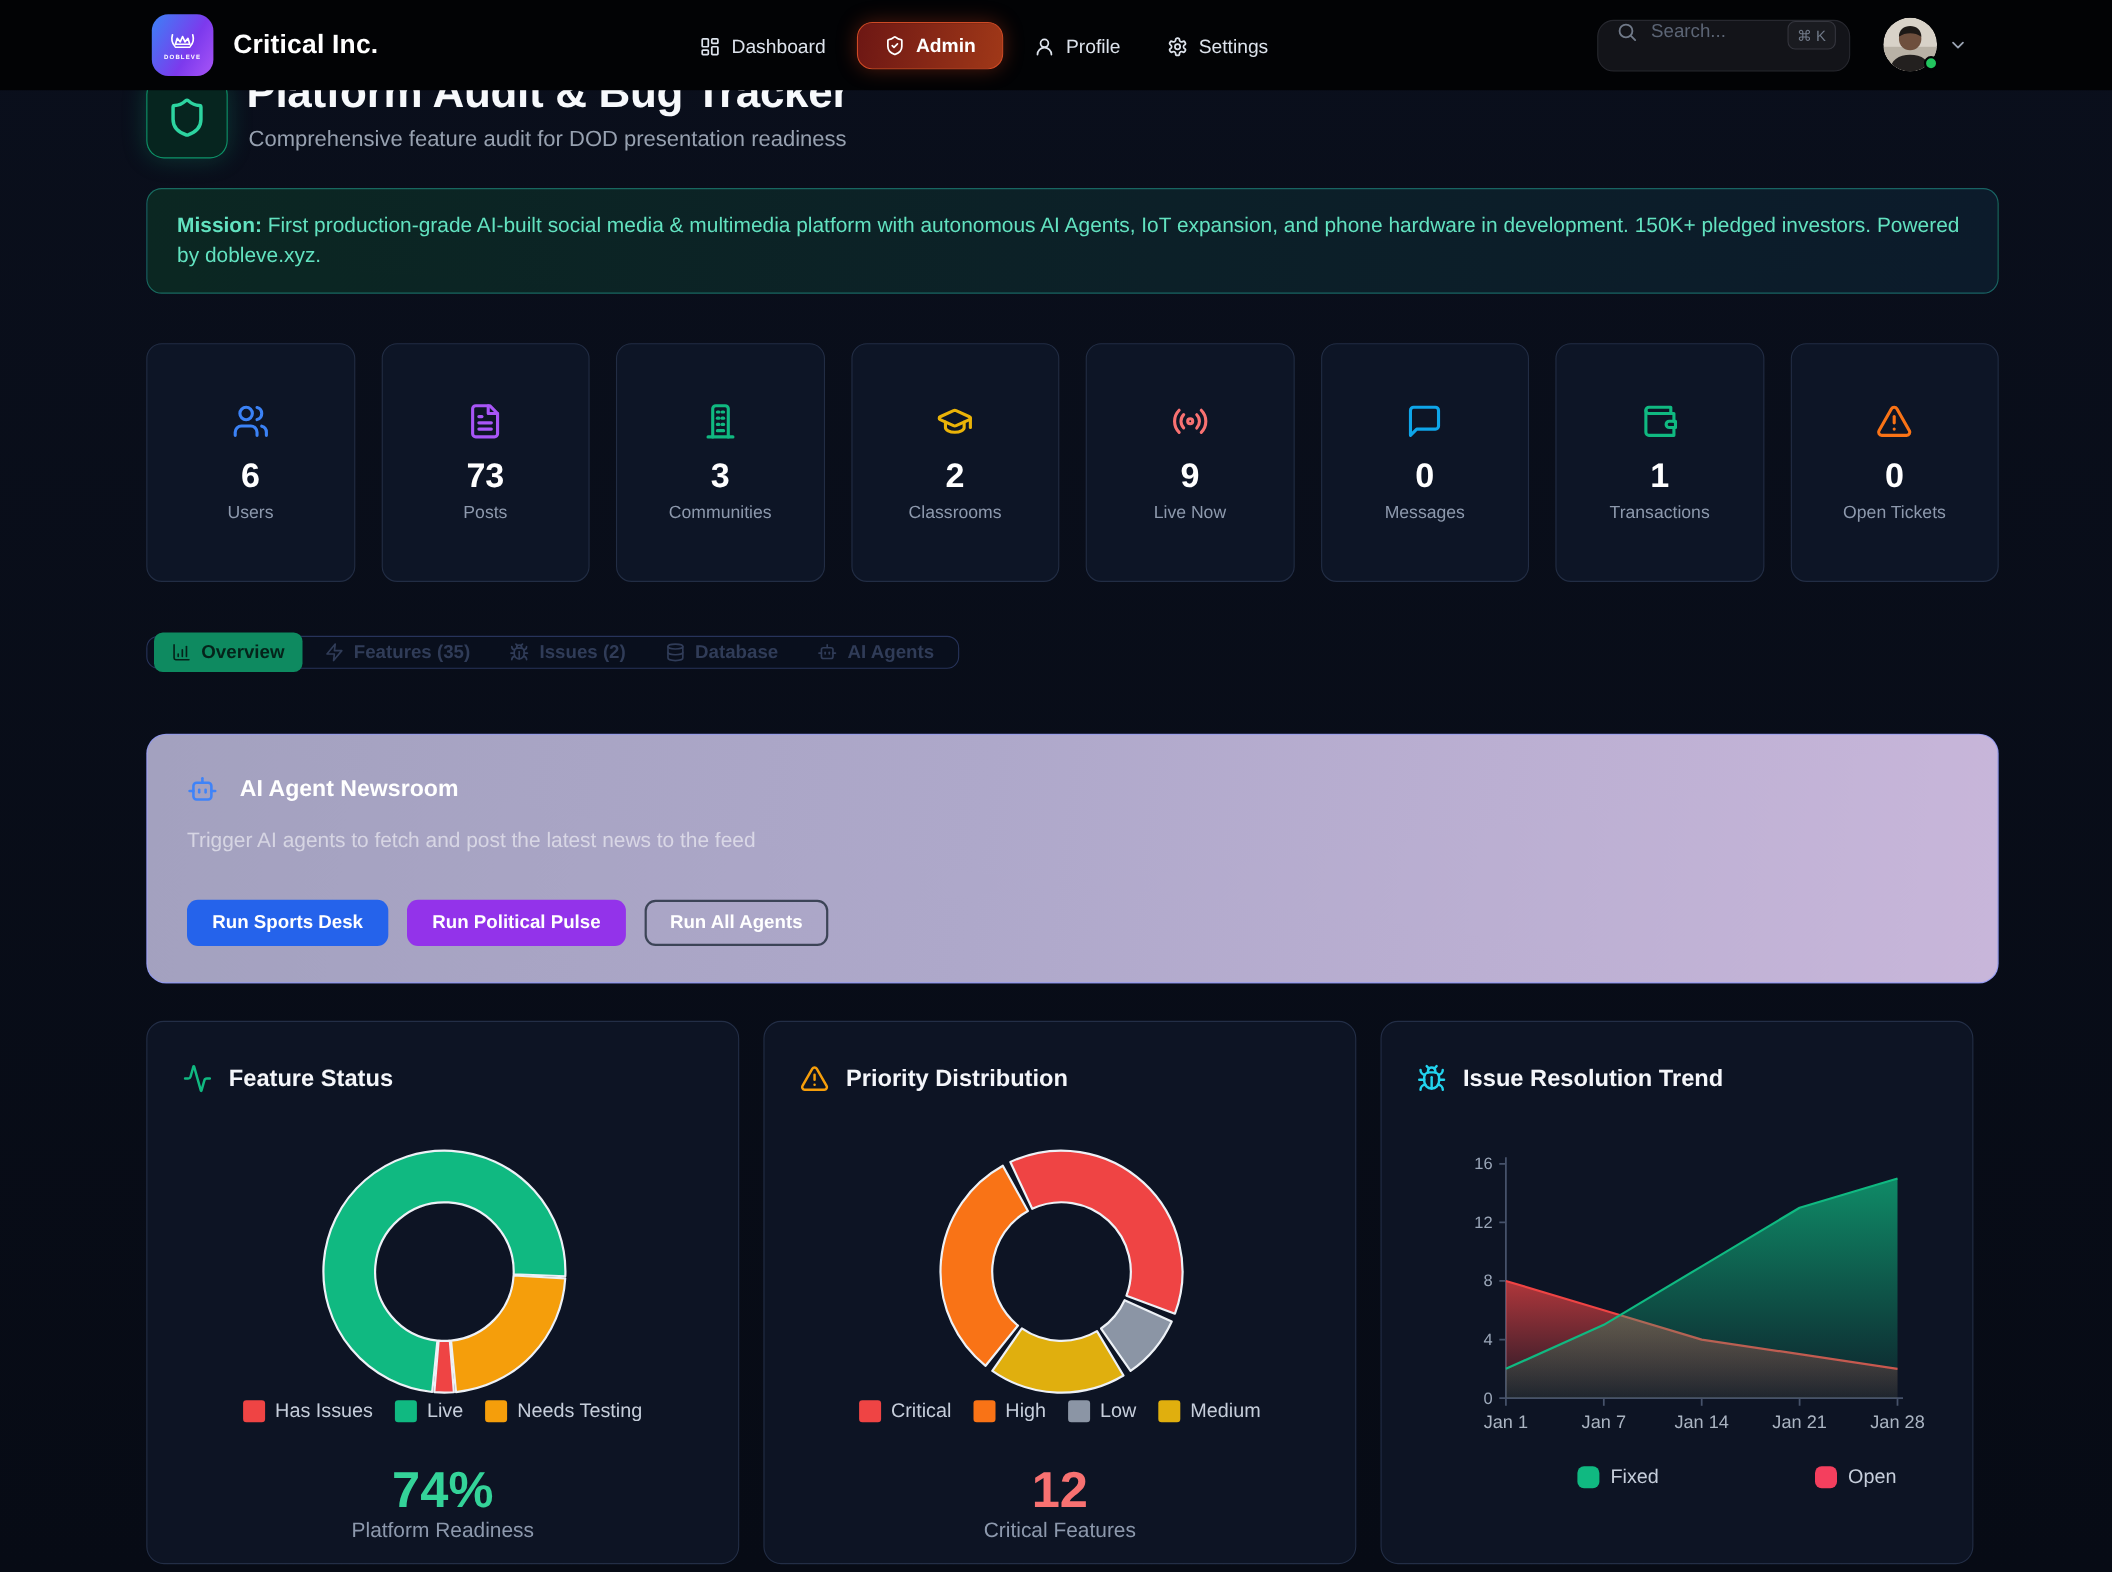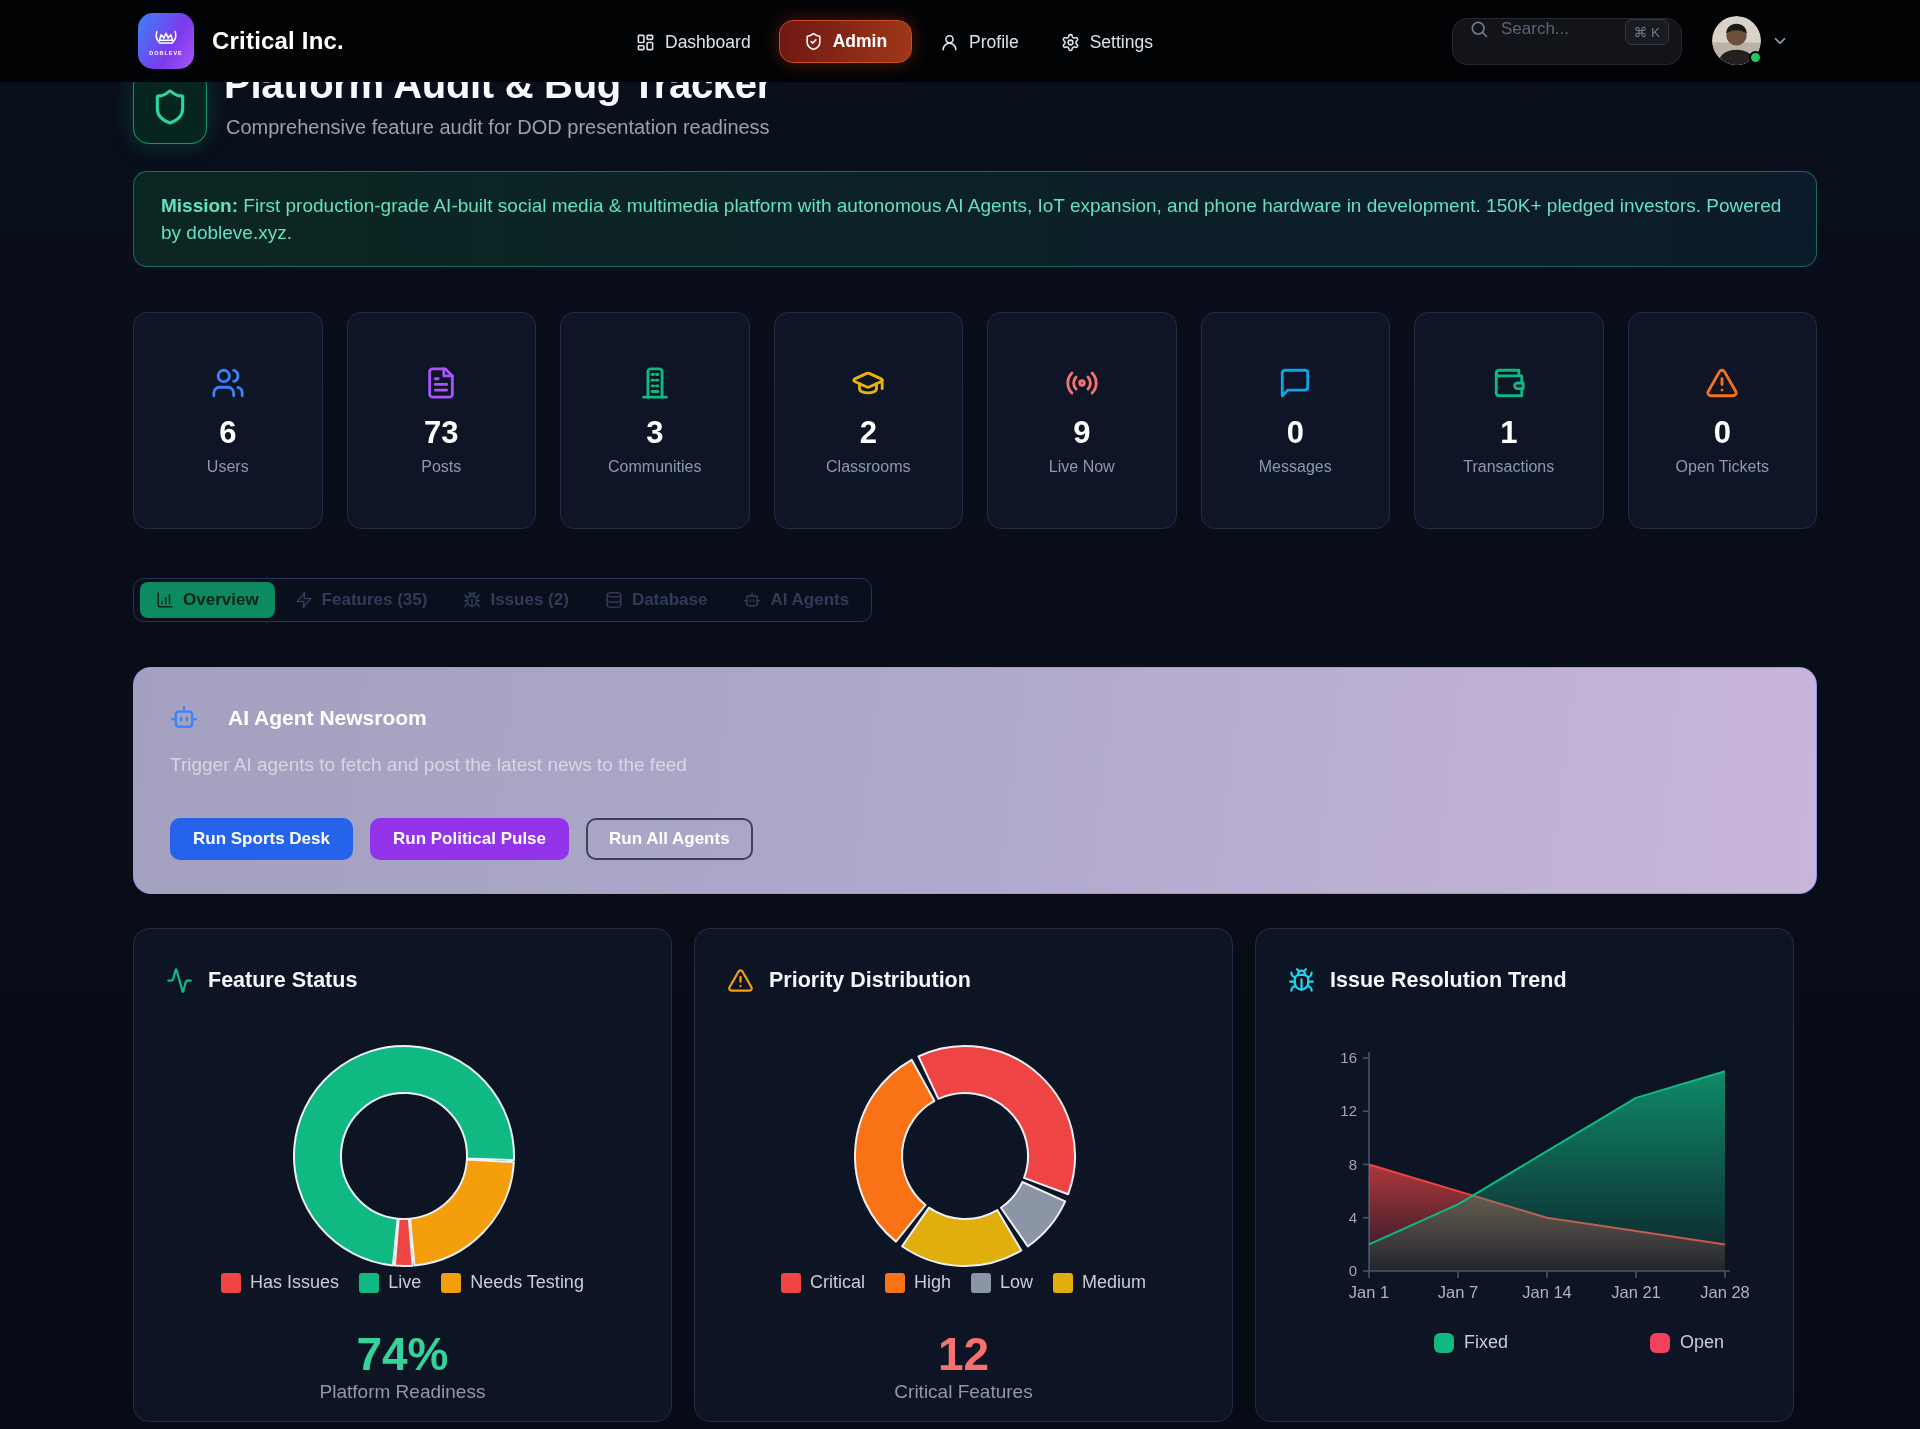--- a/index.html
+++ b/index.html
@@ -52,32 +52,32 @@
   
   .stats { position:absolute; left:133px; top:312px; width:1684px; height:217px; display:grid;
     grid-template-columns:repeat(8,1fr); gap:24px; }
   .stat-card { background:#0d1526; border:1px solid #222d44; border-radius:14px; display:flex; flex-direction:column;
     align-items:center; justify-content:center; }
   .stat-card svg { width:34px; height:34px; }
   .stat-value { margin-top:15px; font-size:31px; font-weight:700; color:#fff; }
   .stat-label { margin-top:7px; font-size:16px; color:#8d99ad; }
 
   
-  .tabbar { position:absolute; left:133px; top:578px; height:44px; display:inline-flex; align-items:center; gap:4px;
+  .tabbar { position:absolute; left:133px; top:578px; height:30px; display:inline-flex; align-items:center; gap:4px;
     padding:4px 6px; background:rgba(10,16,30,.8); border:1px solid #27335a; border-radius:11px; }
   .tab { display:flex; align-items:center; gap:9px; padding:8px 16px; border-radius:8px; font-size:17px; font-weight:600;
     color:#303c58; cursor:pointer; }
   .tab svg { width:18px; height:18px; }
   .tab.active { background:#0e8a60; color:#05231a; }
 
   
   .newsroom { position:absolute; left:133px; top:667px; width:1684px; height:227px; border-radius:18px;
     background:linear-gradient(97deg,#a3a1bf 0%,#aea8ca 45%,#c8b6da 100%); border:1px solid rgba(140,150,248,.8);
     padding:36px 36px; }
-  .newsroom-head { display:flex; align-items:center; gap:30px; }
+  .newsroom-head { display:flex; align-items:center; gap:20px; }
   .newsroom-head svg { width:28px; height:28px; color:#3f83f8; }
   .newsroom-title { font-size:21px; font-weight:700; color:#ffffff; }
   .newsroom-desc { margin-top:22px; font-size:19px; color:rgba(255,255,255,.55); }
   .newsroom-btns { position:absolute; left:36px; top:150px; display:flex; gap:17px; }
   .btn { border:none; border-radius:10px; padding:11px 23px; font-size:17px; font-weight:600; color:#fff;
     font-family:"Liberation Sans",sans-serif; cursor:pointer; }
   .btn.blue { background:#2563eb; }
   .btn.purple { background:#9333ea; }
   .btn.ghost { background:transparent; border:2px solid #3c4457; padding:9px 21px; }
 

